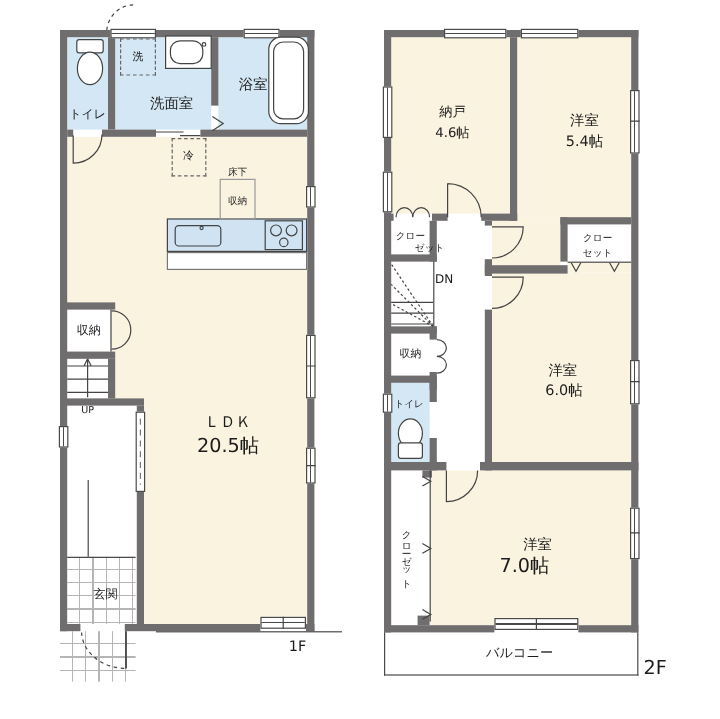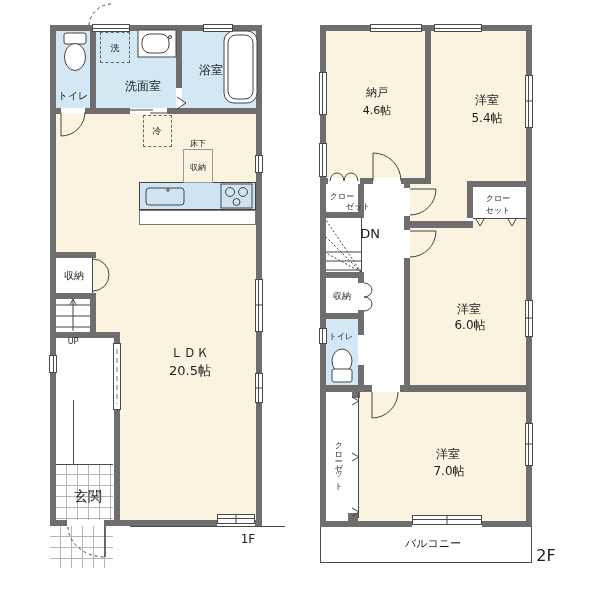--- a/index.html
+++ b/index.html
@@ -189,38 +189,38 @@
   </svg>
 
   <div class="lbl" style="left:73px;top:96px;font-size:10px">トイレ</div>
   <div class="lbl" style="left:143px;top:86px;font-size:12px">洗面室</div>
   <div class="lbl" style="left:211px;top:70px;font-size:12px">浴室</div>
   <div class="lbl" style="left:115px;top:48px;font-size:9px">洗</div>
   <div class="lbl" style="left:157px;top:131px;font-size:9px">冷</div>
   <div class="lbl" style="left:198px;top:144px;font-size:8px">床下</div>
   <div class="lbl" style="left:198px;top:168px;font-size:8px">収納</div>
   <div class="lbl" style="left:190px;top:353px;font-size:13px">ＬＤＫ</div>
-  <div class="lbl" style="left:190px;top:371px;font-size:13px">20.5帖</div>
+  <div class="lbl" style="left:190px;top:371px;font-size:16px">20.5帖</div>
   <div class="lbl" style="left:74px;top:276px;font-size:10px">収納</div>
   <div class="lbl" style="left:73px;top:342px;font-size:8px">UP</div>
-  <div class="lbl" style="left:88px;top:496px;font-size:14px">玄関</div>
+  <div class="lbl" style="left:88px;top:496px;font-size:10px">玄関</div>
   <div class="lbl" style="left:248px;top:539px;font-size:12px">1F</div>
 
   <div class="lbl" style="left:377px;top:93px;font-size:11px">納戸</div>
   <div class="lbl" style="left:377px;top:111px;font-size:11px">4.6帖</div>
   <div class="lbl" style="left:487px;top:100px;font-size:12px">洋室</div>
   <div class="lbl" style="left:487px;top:118px;font-size:12px">5.4帖</div>
   <div class="lbl" style="left:469px;top:309px;font-size:12px">洋室</div>
   <div class="lbl" style="left:470px;top:325px;font-size:12px">6.0帖</div>
   <div class="lbl" style="left:448px;top:454px;font-size:12px">洋室</div>
-  <div class="lbl" style="left:449px;top:471px;font-size:12px">7.0帖</div>
+  <div class="lbl" style="left:437px;top:471px;font-size:16px">7.0帖</div>
   <div class="lbl" style="left:342px;top:197px;font-size:8px">クロー</div>
   <div class="lbl" style="left:358px;top:207px;font-size:8px">ゼット</div>
   <div class="lbl" style="left:498px;top:199px;font-size:8px">クロー</div>
   <div class="lbl" style="left:498px;top:211px;font-size:8px">セット</div>
   <div class="lbl lbl-v" style="left:338px;top:462px;font-size:8px">クローゼット</div>
   <div class="lbl" style="left:342px;top:296px;font-size:9px">収納</div>
   <div class="lbl" style="left:341px;top:337px;font-size:8px">トイレ</div>
-  <div class="lbl" style="left:370px;top:234px;font-size:13px">DN</div>
+  <div class="lbl" style="left:370px;top:234px;font-size:10px">DN</div>
   <div class="lbl" style="left:433px;top:544px;font-size:11px">バルコニー</div>
   <div class="lbl" style="left:546px;top:556px;font-size:16px">2F</div>
 
 </div>
 
 </body></html>

